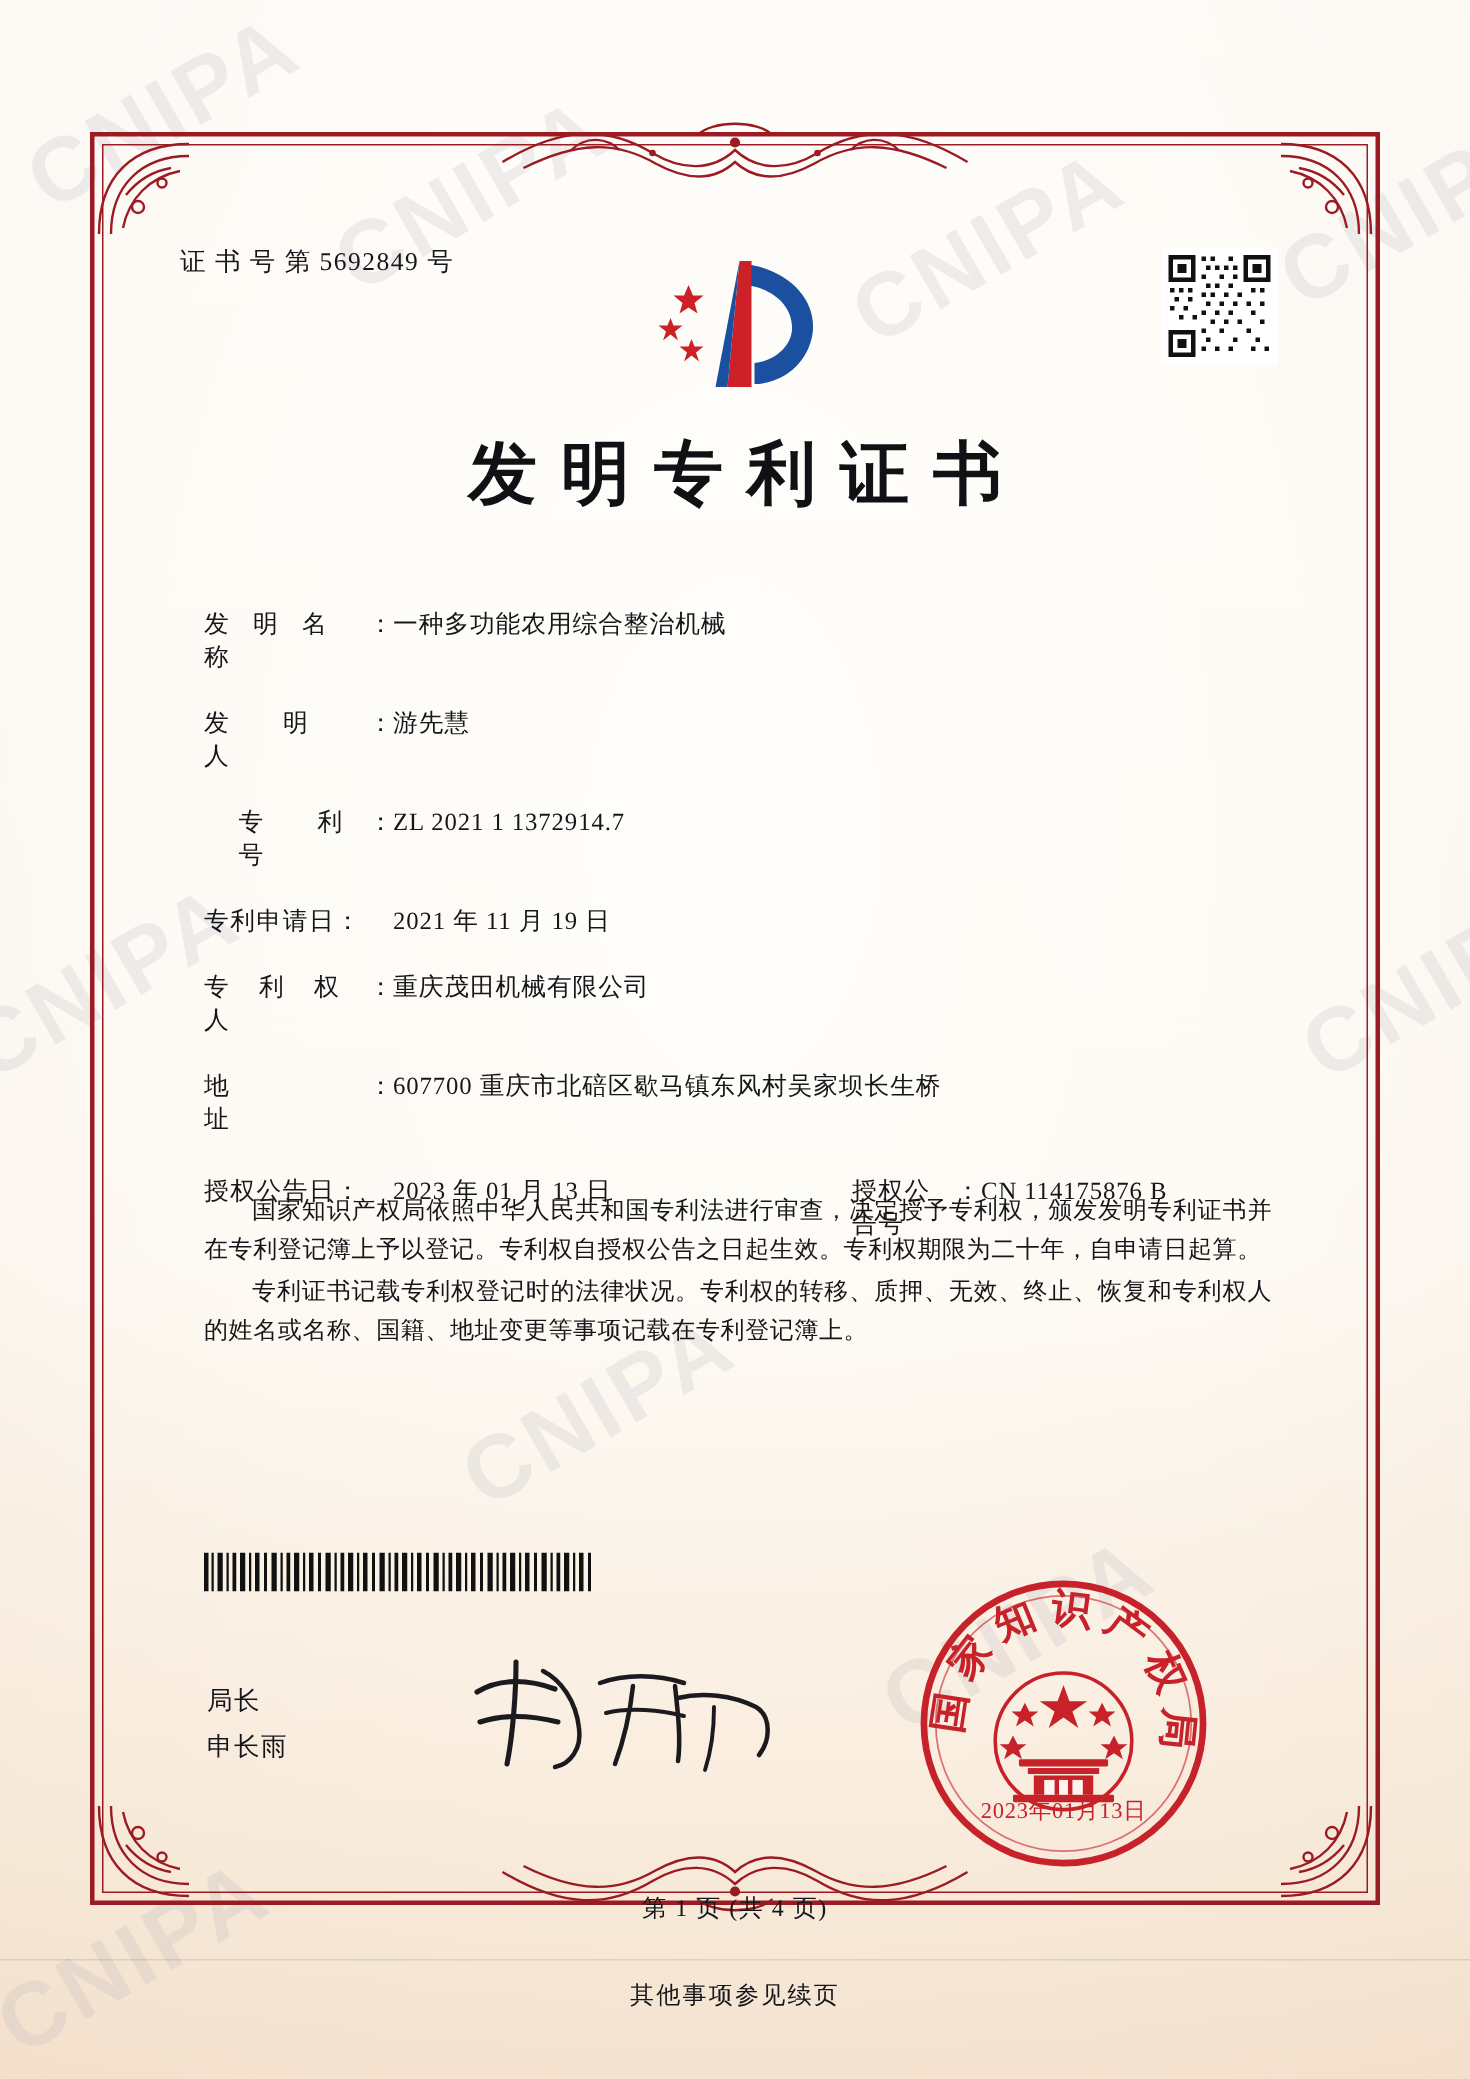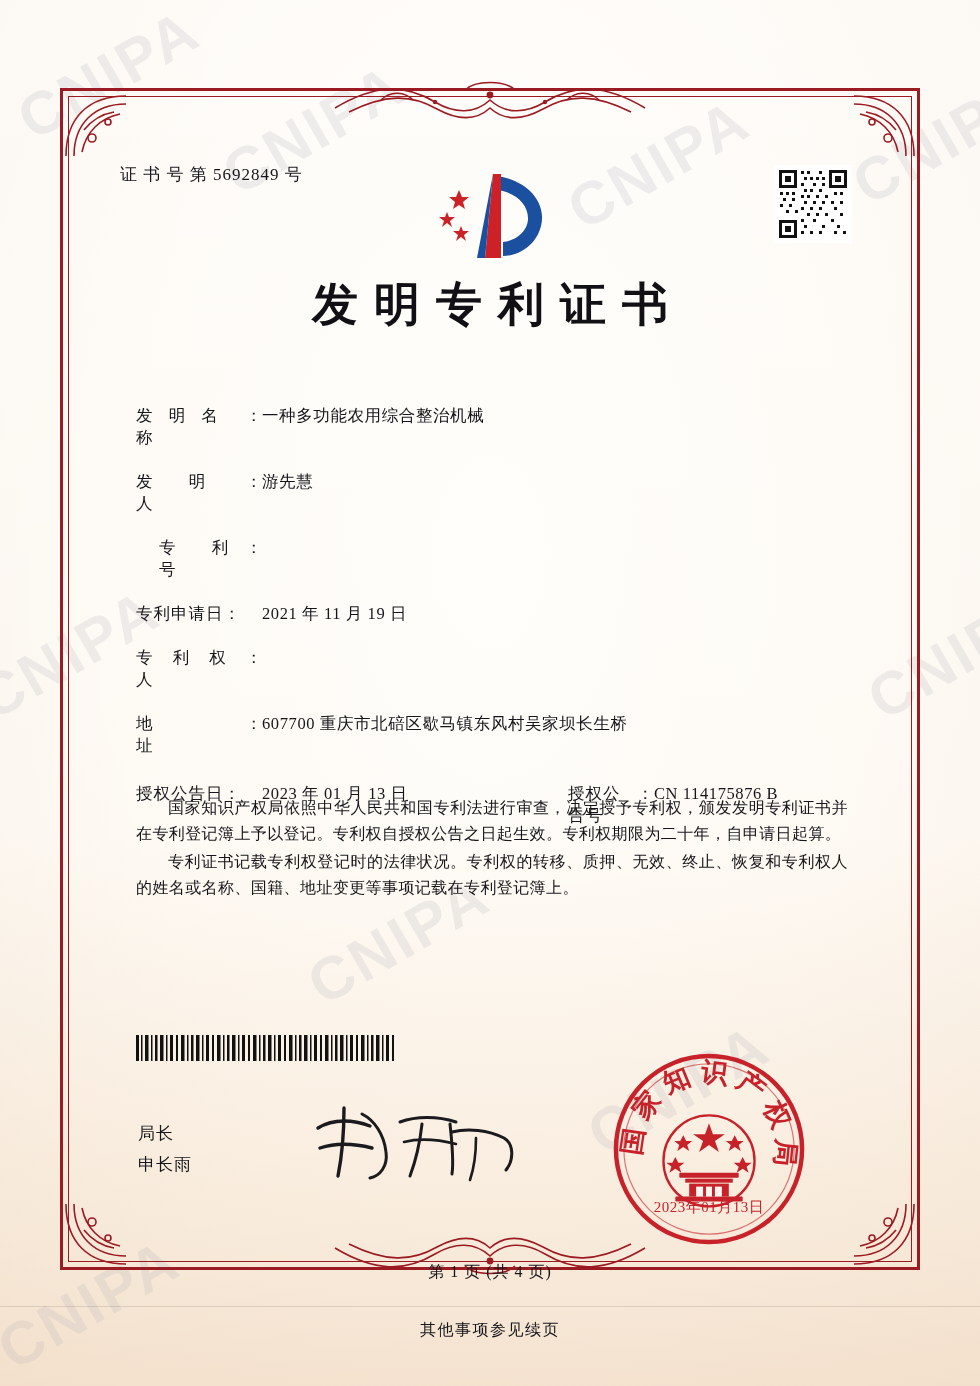--- a/index.html
+++ b/index.html
@@ -105,21 +105,21 @@
     position: absolute;
     left: 50%; top: 168px;
     transform: translateX(-50%);
     width: 150px; height: 96px;
   }
   .logo svg { display: block; width: 100%; height: 100%; }
 
   .title {
     position: absolute;
     left: 0; right: 0;
-    top: 274px;
+    top: 285px;
     text-align: center;
     font-size: 46px;
     font-weight: 700;
     color: #111115;
     letter-spacing: 16px;
     text-indent: 16px;
     font-family: "Liberation Serif", "DejaVu Serif", serif;
   }
 
   
@@ -442,33 +442,35 @@
         <span class="lbl-text" style="letter-spacing:16px;">发 明 人</span>
           <span class="colon">：</span>
       </div>
       <div class="field-value">游先慧</div>
     </div>
     <div class="field-row">
       <div class="field-label">
         <span class="lbl-text" style="letter-spacing:16px;margin-left:23px;">专 利 号</span>
           <span class="colon">：</span>
       </div>
+      <div class="field-value">ZL 2021 1 1372914.7</div>
     </div>
     <div class="field-row">
       <div class="field-label">
         <span class="lbl-text" style="letter-spacing:1px;">专利申请日</span>
           <span class="colon">：</span>
       </div>
       <div class="field-value">2021 年 11 月 19 日</div>
     </div>
     <div class="field-row">
       <div class="field-label">
         <span class="lbl-text" style="letter-spacing:8px;">专 利 权 人</span>
           <span class="colon">：</span>
       </div>
+      <div class="field-value">重庆茂田机械有限公司</div>
     </div>
     <div class="field-row">
       <div class="field-label">
         <span class="lbl-text" style="letter-spacing:48px;">地 址</span>
           <span class="colon">：</span>
       </div>
       <div class="field-value">607700 重庆市北碚区歇马镇东风村吴家坝长生桥</div>
     </div>
     <div class="field-row two-col" style="margin-top:26px;">
       <div class="field-label">

